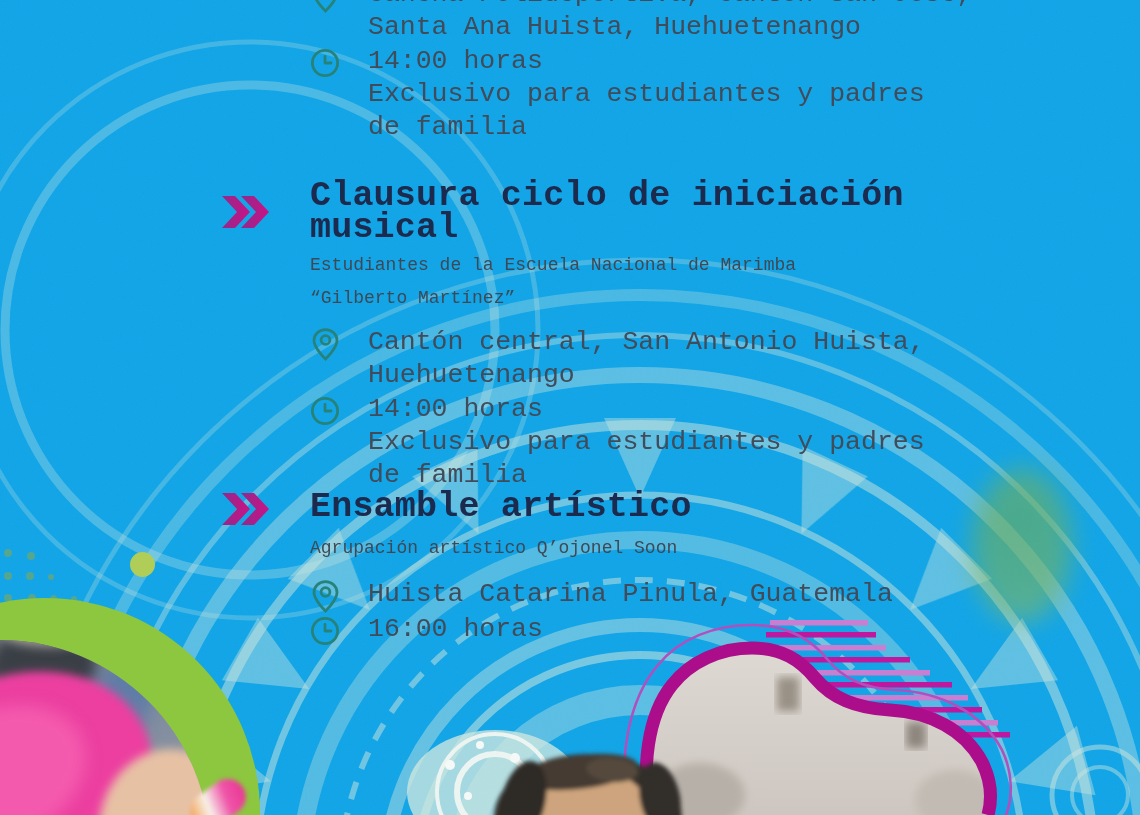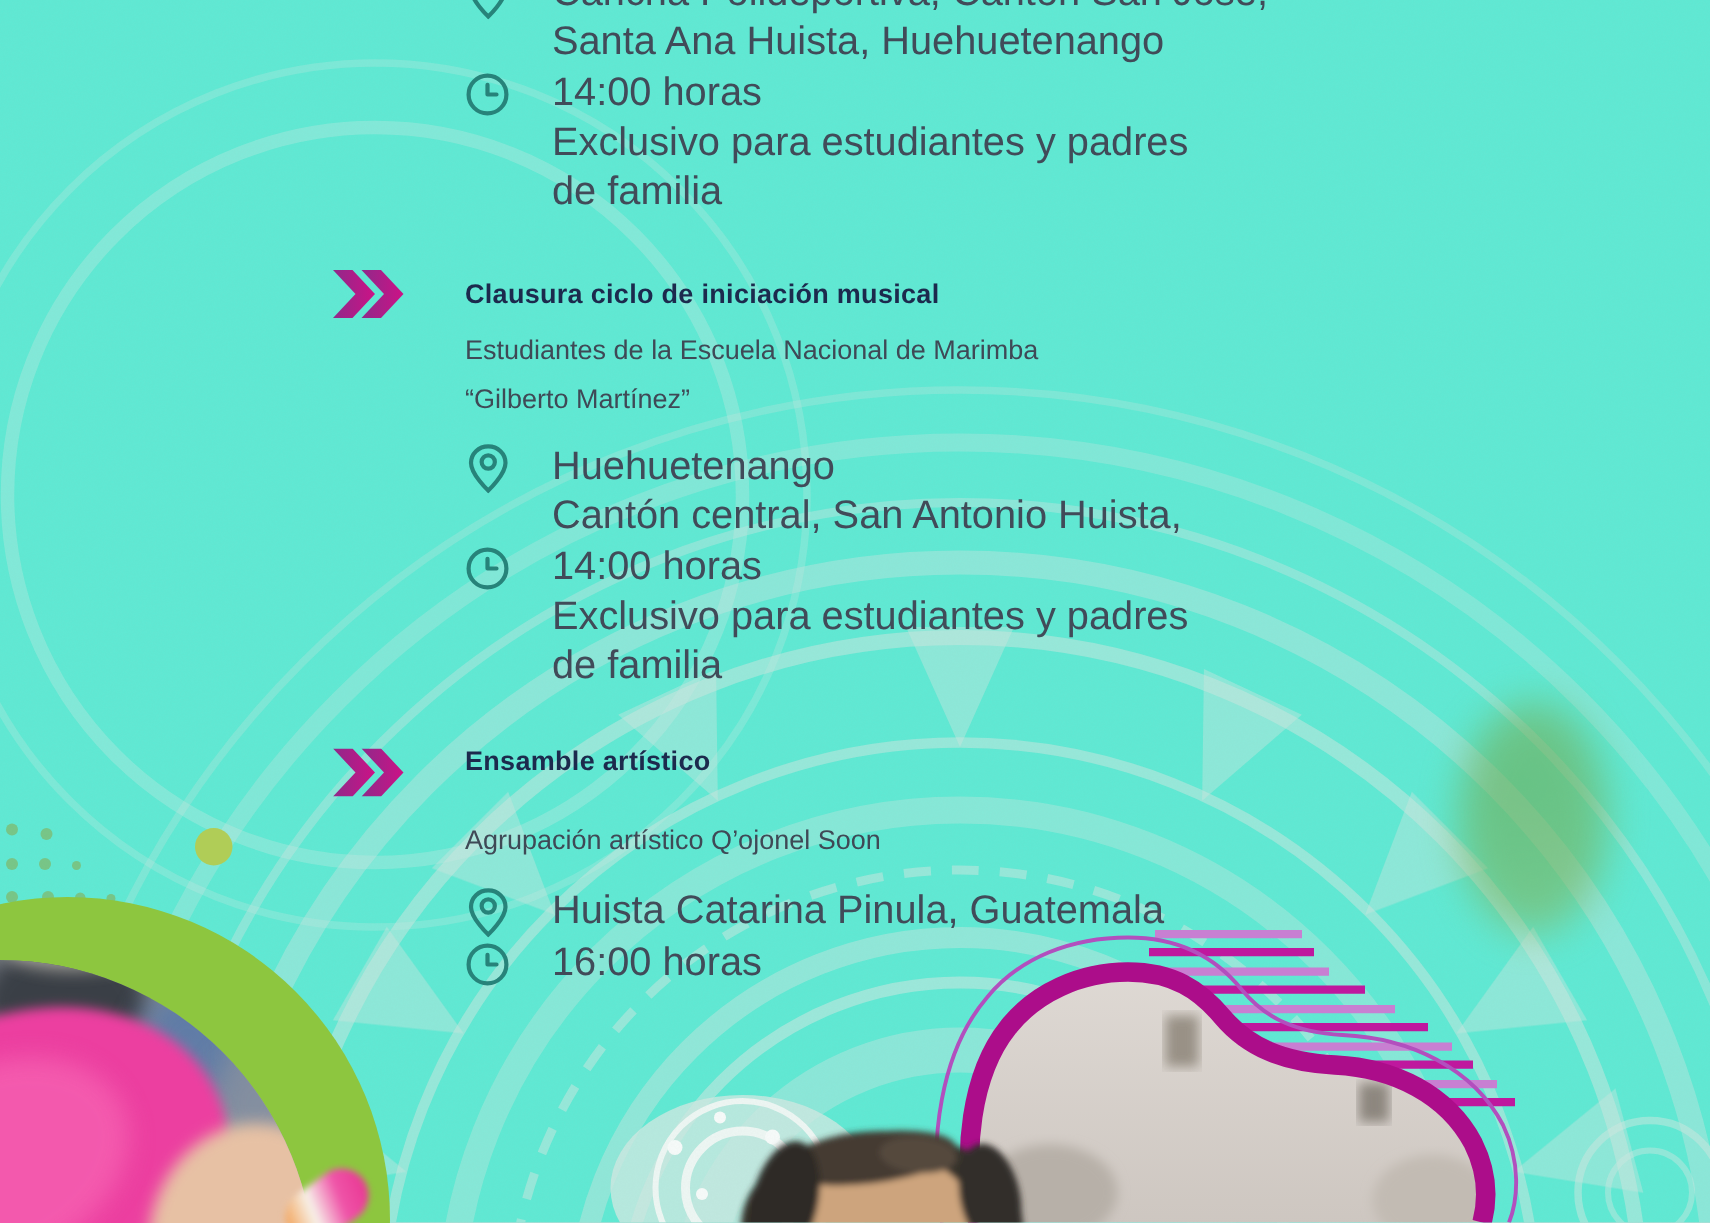--- a/index.html
+++ b/index.html
@@ -1,27 +1,27 @@
 <!DOCTYPE html>
 <html><head>
 <meta charset="utf-8">
 <style>
   html,body{margin:0;padding:0;background:#d8d8d8;}
   .canvas{
     position:relative; width:1140px; height:815px; overflow:hidden;
-    background:#5eead4;
-    font-family:Liberation Sans, sans-serif;
+    background:#0ea5e9;
+    font-family:Liberation Mono, monospace;
     color:#414b59;
   }
   .layer{position:absolute; left:0; top:0;}
   
   .event{position:absolute; left:222px; width:760px;}
   .head-row{display:flex; align-items:center;}
   .chev{width:48px; height:32px; flex:0 0 48px;}
-  .title{margin-left:40px; font-size:18px; line-height:32px; font-weight:bold; color:#1c2a4d; letter-spacing:.2px;}
+  .title{margin-left:40px; font-size:35px; line-height:32px; font-weight:bold; color:#1c2a4d; letter-spacing:.2px;}
   .sub{margin-left:88px; font-size:18px; line-height:33px; color:#3f4956; margin-top:5px;}
   .detail{margin-left:86px; margin-top:11px;}
   .row{display:flex;}
   .ic{width:34px; flex:0 0 34px; display:flex; justify-content:center;}
   .lines{margin-left:26px; font-size:26.5px; line-height:33px; color:#414b59;}
   .ev0 .detail{margin-top:0;}
   
   .dot{position:absolute; border-radius:50%; background:#8aa748; opacity:.55;}
   
   .green-circle{position:absolute; left:130px; top:552px; width:25px; height:25px; border-radius:50%; background:#b0cd57;}
@@ -192,22 +192,22 @@
     </div>
     <div class="detail">
       <div class="row">
         <span class="ic">
           <svg width="27" height="33" viewBox="0 0 27 33" style="margin-top:2px;">
             <path d="M13.5 1.6 C7 1.6 2 6.6 2 12.6 C2 20.2 13.5 31 13.5 31 C13.5 31 25 20.2 25 12.6 C25 6.6 20 1.6 13.5 1.6 Z" fill="none" stroke="#27837a" stroke-width="2.8"></path>
             <circle cx="13.5" cy="12" r="4.4" fill="none" stroke="#27837a" stroke-width="2.8"></circle>
           </svg>
         </span>
         <div class="lines">
+          <div>Cantón central, San Antonio Huista,</div>
           <div>Huehuetenango</div>
-          <div>Cantón central, San Antonio Huista,</div>
         </div>
       </div>
       <div class="row" style="margin-top:1px;">
         <span class="ic">
           <svg width="30" height="30" viewBox="0 0 30 30" style="margin-top:3px;">
             <circle cx="15" cy="15" r="12.6" fill="none" stroke="#27837a" stroke-width="2.8"></circle>
             <path d="M15 8.5 L15 15 L21 15" fill="none" stroke="#27837a" stroke-width="2.8" stroke-linecap="round" stroke-linejoin="round"></path>
           </svg>
         </span>
         <div class="lines">
@@ -218,21 +218,21 @@
       </div>
     </div>
   </section>
 
   <section class="event" style="top:491px;">
     <div class="head-row">
       <svg class="chev" viewBox="0 0 48 32">
         <polygon points="0,0 13,0 28,16 13,32 0,32 15,16" fill="url(#cg1)"></polygon>
         <polygon points="19,0 32,0 47,16 32,32 19,32 34,16" fill="url(#cg1)"></polygon>
       </svg>
-      <h2 class="title" style="margin-top:0;margin-bottom:16px;">Ensamble artístico</h2>
+      <h2 class="title" style="margin-top:0;margin-bottom:4px;">Ensamble artístico</h2>
     </div>
     <div class="sub">
       <div>Agrupación artístico Q’ojonel Soon</div>
     </div>
     <div class="detail" style="margin-top:13px;">
       <div class="row">
         <span class="ic">
           <svg width="27" height="33" viewBox="0 0 27 33" style="margin-top:2px;">
             <path d="M13.5 1.6 C7 1.6 2 6.6 2 12.6 C2 20.2 13.5 31 13.5 31 C13.5 31 25 20.2 25 12.6 C25 6.6 20 1.6 13.5 1.6 Z" fill="none" stroke="#27837a" stroke-width="2.8"></path>
             <circle cx="13.5" cy="12" r="4.4" fill="none" stroke="#27837a" stroke-width="2.8"></circle>

